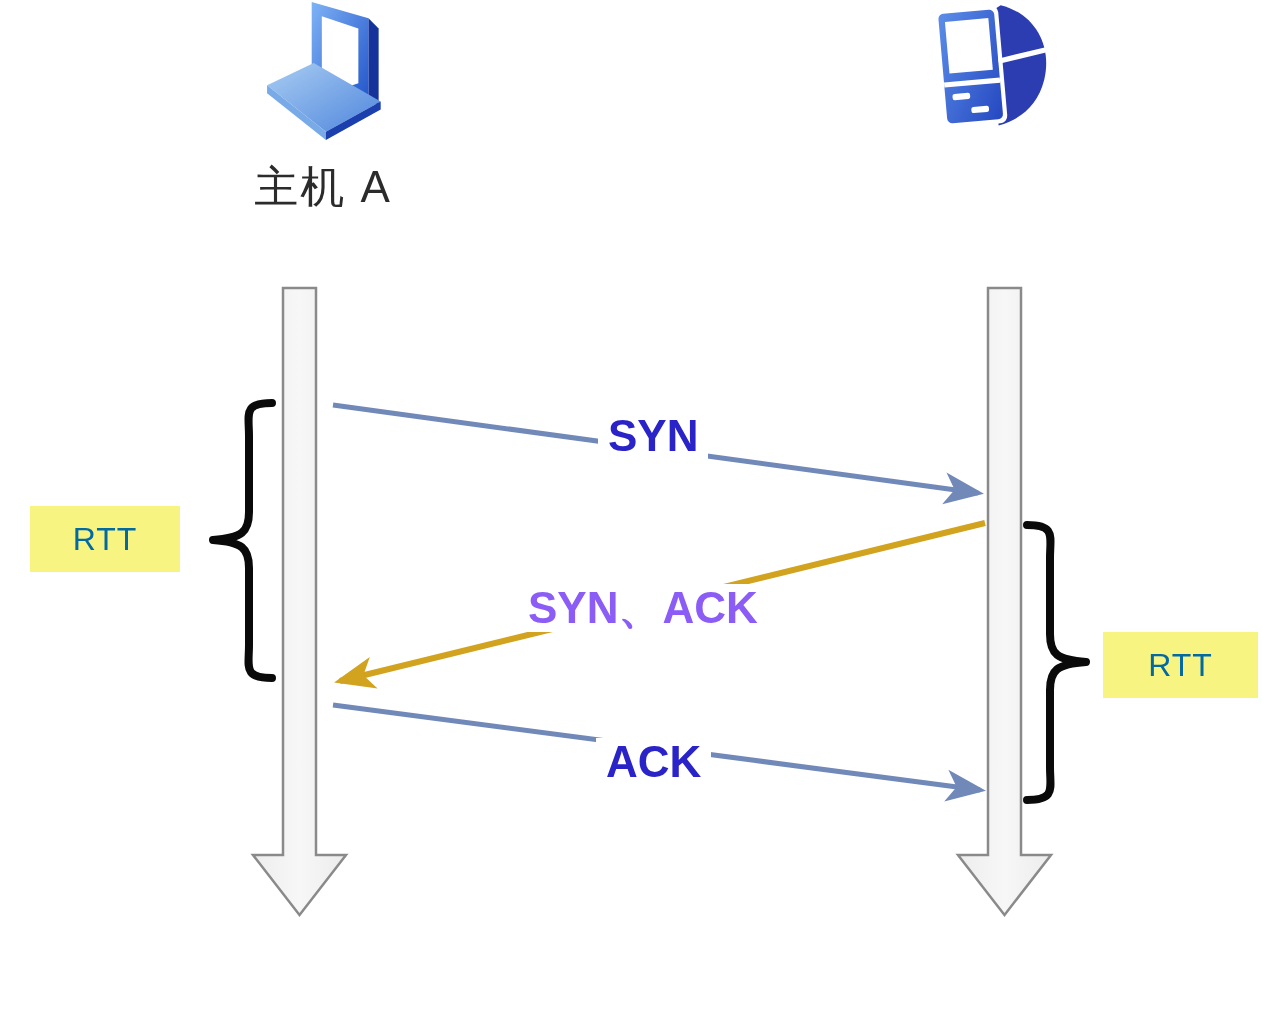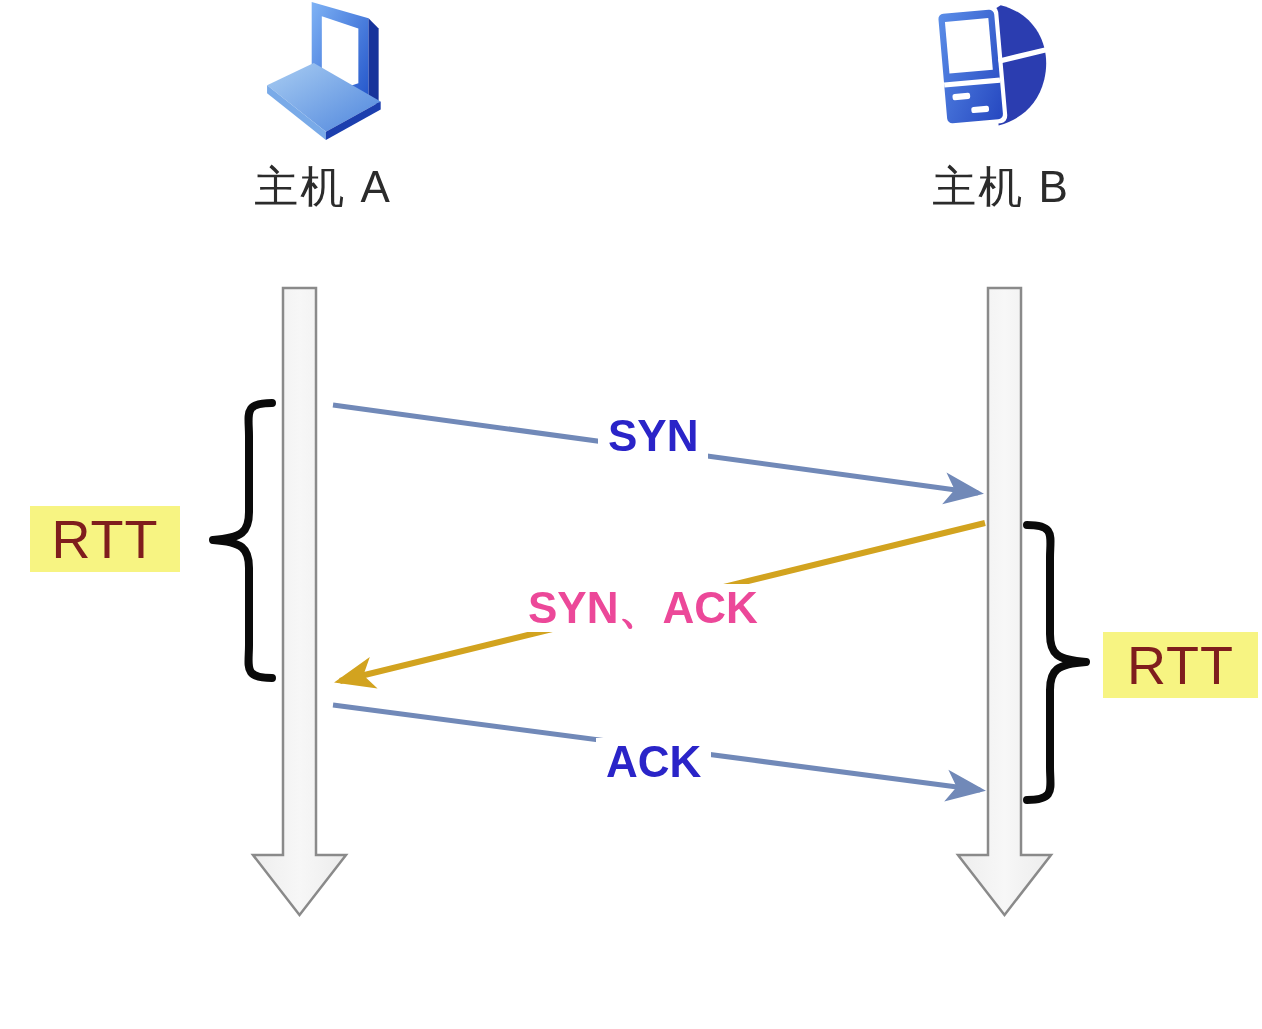--- a/index.html
+++ b/index.html
@@ -21,26 +21,26 @@
     position:absolute;
     font-size:44px;
     background:#fff;
     padding:0 10px;
     white-space:nowrap;
     line-height:1.1;
     z-index:3;
     font-weight:bold;
   }
   .msg-blue{color:#2a24c8;}
-  .msg-orange{color:#ec4899;}
+  .msg-orange{color:#8b5cf6;}
   .rtt-box{
     position:absolute;
     background:#f7f482;
-    color:#7f1d1d;
-    font-size:54px;
+    color:#0369a1;
+    font-size:32px;
     display:flex;align-items:center;justify-content:center;
     letter-spacing:1px;
     z-index:2;
   }
   .rtt-left{left:30px;top:506px;width:150px;height:66px;}
   .rtt-right{left:1103px;top:632px;width:155px;height:66px;}
   .caption{
     position:absolute;
     left:168px;top:944px;
     width:1030px;height:64px;
@@ -131,21 +131,20 @@
       <rect x="16" y="10" width="54" height="106" rx="5" fill="url(#pcFront)"></rect>
       <rect x="22" y="18" width="42" height="50" fill="#ffffff"></rect>
       <rect x="16" y="76" width="54" height="5" fill="#ffffff"></rect>
       <rect x="23" y="88" width="17" height="6" rx="2" fill="#ffffff"></rect>
       <rect x="40" y="102" width="17" height="6" rx="2" fill="#ffffff"></rect>
     </g>
     <path d="M70 58 L120 46" stroke="#ffffff" stroke-width="5" fill="none"></path>
   </svg>
 
   <div class="host-label" style="left:228px;">主机 A</div>
-  <div class="host-label" style="left:906px;">主机 B</div>
 
   <div class="msg-label msg-blue" style="left:598px;top:412px;">SYN</div>
   <div class="msg-label msg-orange" style="left:518px;top:584px;">SYN、ACK</div>
   <div class="msg-label msg-blue" style="left:596px;top:738px;">ACK</div>
 
   <div class="rtt-box rtt-left">RTT</div>
   <div class="rtt-box rtt-right">RTT</div>
 
 
 

